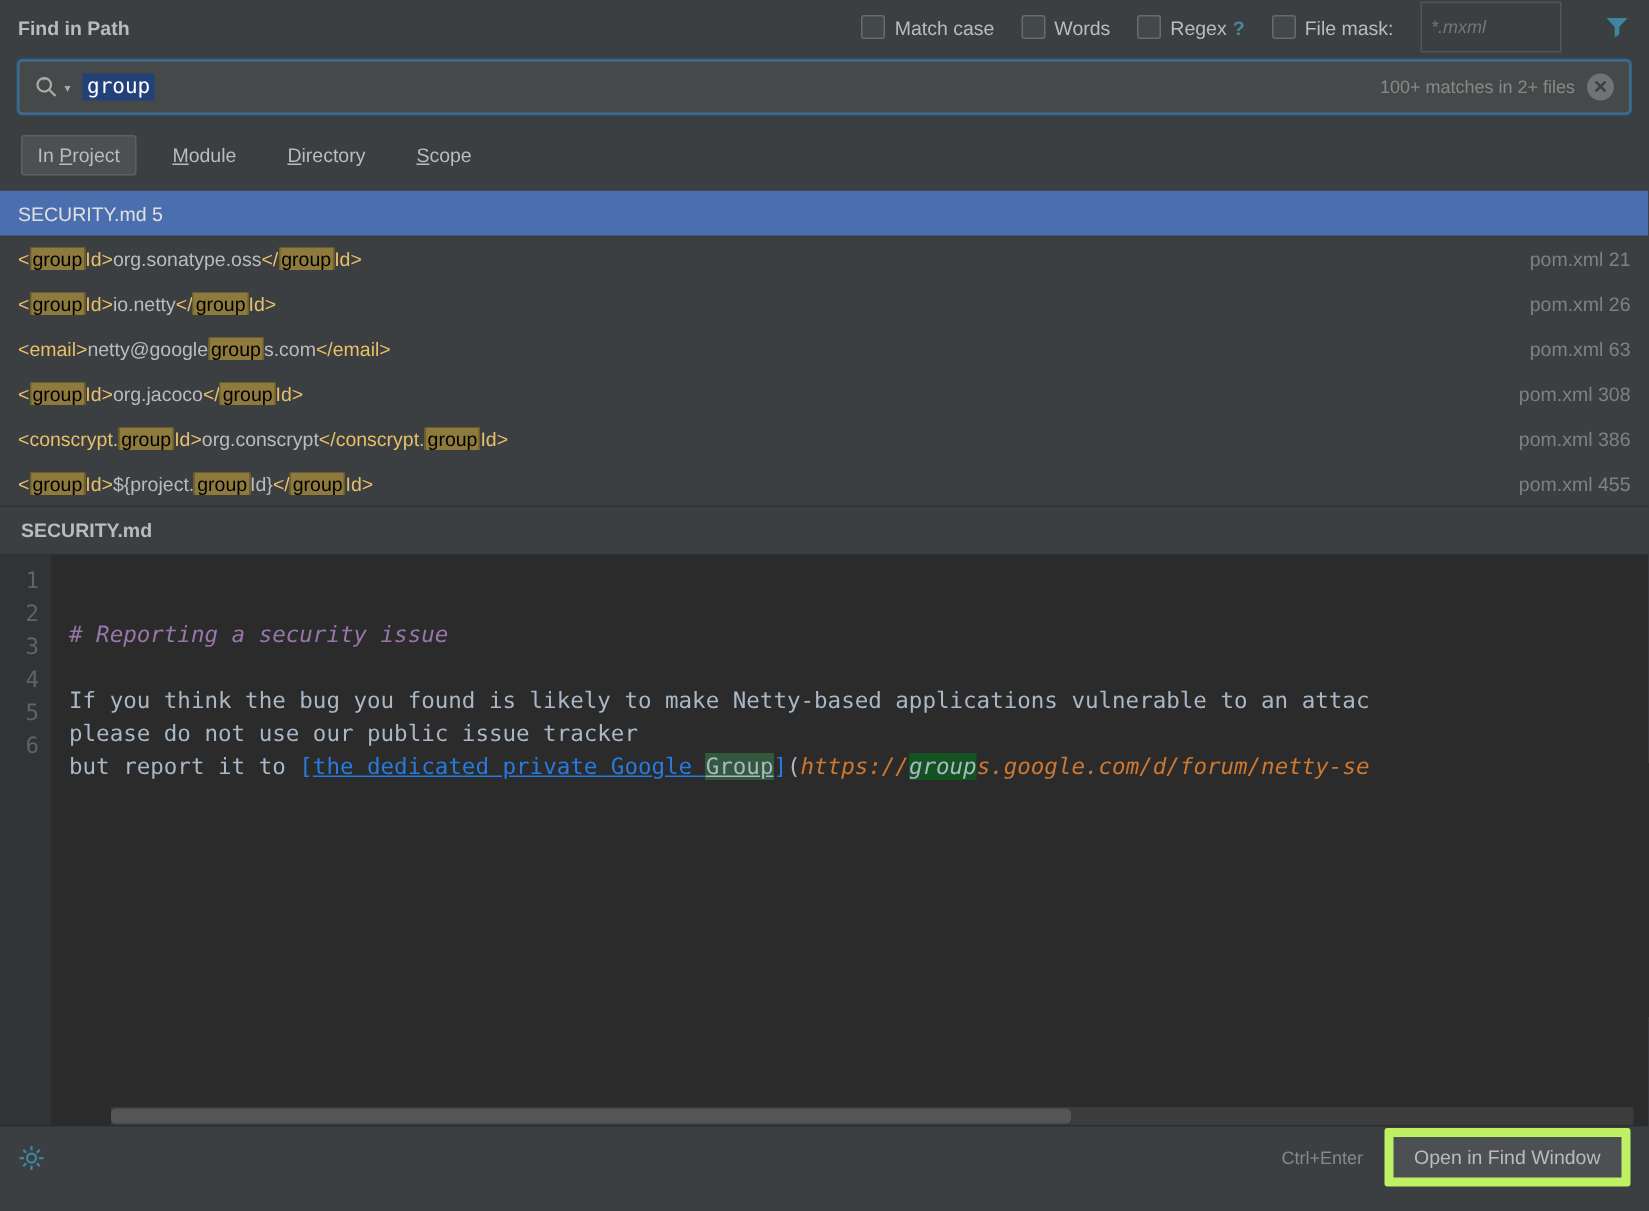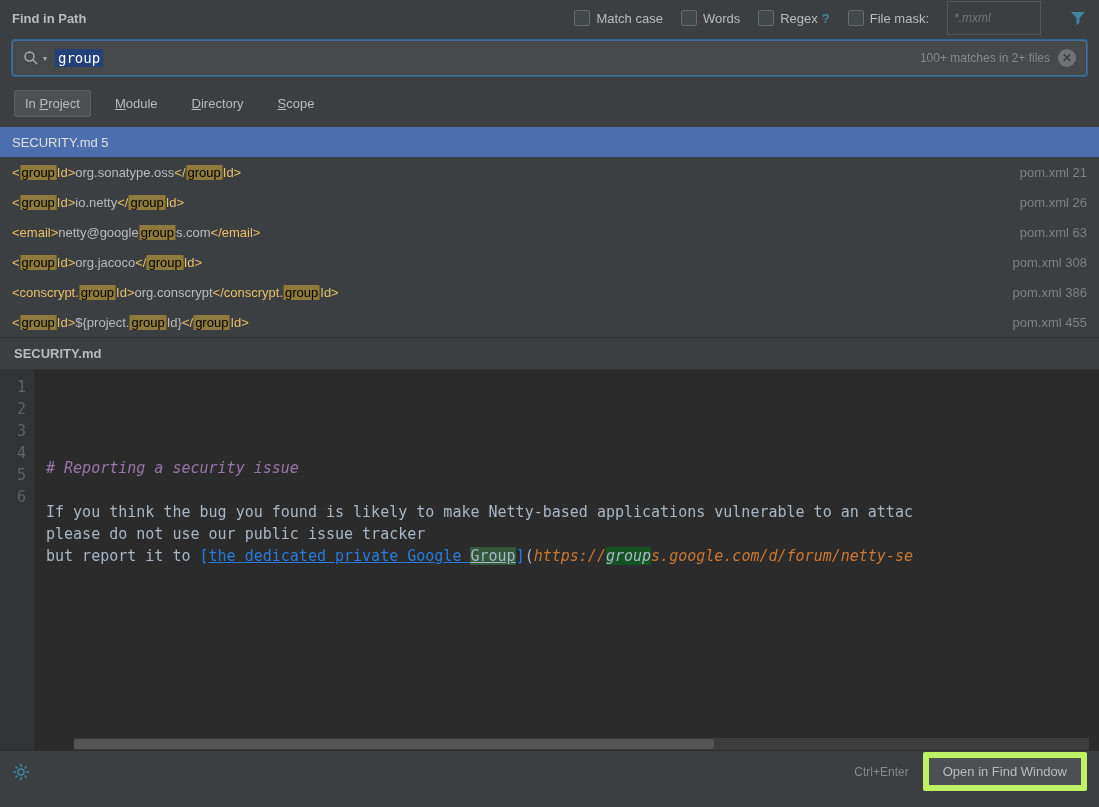--- a/index.html
+++ b/index.html
@@ -118,21 +118,21 @@
     font-size: 15px;
   }
   .gutter {
     width: 34px;
     background: #313335;
     color: #606366;
     text-align: right;
     padding: 6px 8px 6px 0;
   }
   .gutter div { height: 22px; line-height: 22px; }
-  .code { flex: 1; padding: 6px 0 6px 12px; color: #a9b7c6; overflow: hidden; white-space: pre; position: relative; margin-top: 45px; }
+  .code { flex: 1; padding: 6px 0 6px 12px; color: #a9b7c6; overflow: hidden; white-space: pre; position: relative; }
   .code .l { height: 22px; line-height: 22px; }
   .md-h { color: #9876aa; }
   .md-ital { font-style: italic; }
   .md-text { color: #a9b7c6; }
   .md-link { color: #287bde; }
   .md-link-u { text-decoration: underline; }
   .md-url-o { color: #cc7832; font-style: italic; }
   .prev-hl { background: #32593d; color: #a9b7c6; }
   .prev-hl2 { background: #155221; color: #a9b7c6; }
   .hscroll {

